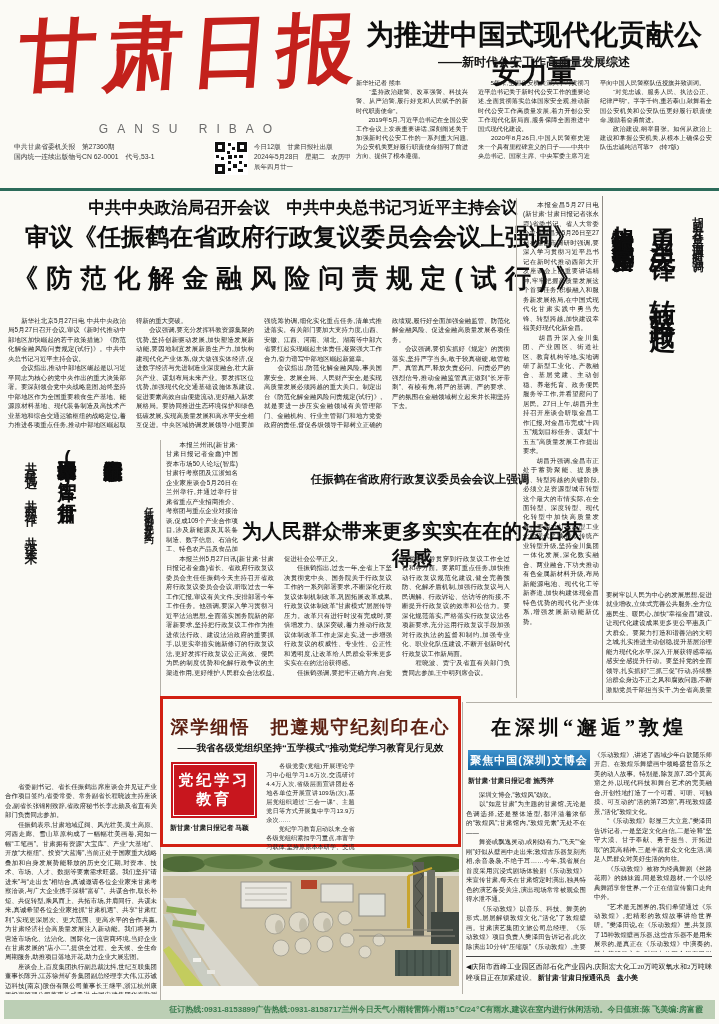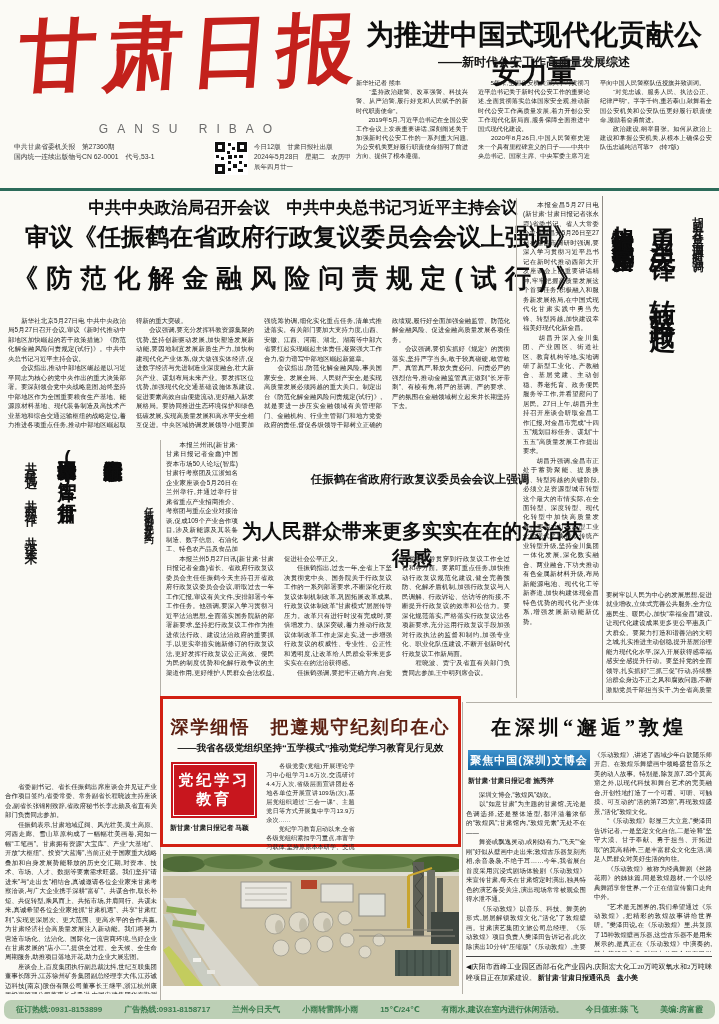--- a/index.html
+++ b/index.html
@@ -20,22 +20,22 @@
         line-height:1.05;}
   .latin{letter-spacing:9px;color:#6b6b6b;font-size:12px;}
   .tiny{font-size:6.8px;line-height:1.5;color:#333;}
   .badge-red{background:#c8161e;color:#fff;font-weight:900;text-align:center;
         font-size:15px;letter-spacing:3px;padding:6px 2px;border:1px solid #fff;
         outline:2px solid #c8161e;margin:3px 3px 7px 3px;display:block;font-family:Liberation Mono, monospace;}
   .badge-blue{background:linear-gradient(#3f93cf,#15659f);color:#fff;font-weight:800;
         font-size:11px;text-align:center;line-height:20px;letter-spacing:1px;}
   .byline{font-size:6.8px;font-weight:bold;color:#222;margin-bottom:4px;}
   .redbox{border:3px solid #d22012;background:#fbfaf5;padding:16px 7px;}
-  .footer-bar{background:#bccfb5;display:flex;align-items:center;justify-content:space-between;
-        padding:0 12px;color:#3a7b4e;font-size:8px;font-weight:bold;white-space:nowrap;border-radius:7px;}
+  .footer-bar{background:#bccfb5;display:flex;align-items:center;justify-content:flex-end;
+        padding:0 12px;color:#3a7b4e;font-size:8px;font-weight:bold;white-space:nowrap;}
   .serifcap{font-family:"Liberation Serif","DejaVu Serif",serif;}
 </style>
 </head>
 <body>
 
 <div id="page">
 
   <div class="abs masthead-title" style="left:18px;top:12px;width:350px;height:106px;">甘肃日报</div>
   <div class="abs latin center" style="left:40px;top:122px;width:300px;">GANSU RIBAO</div>
 

